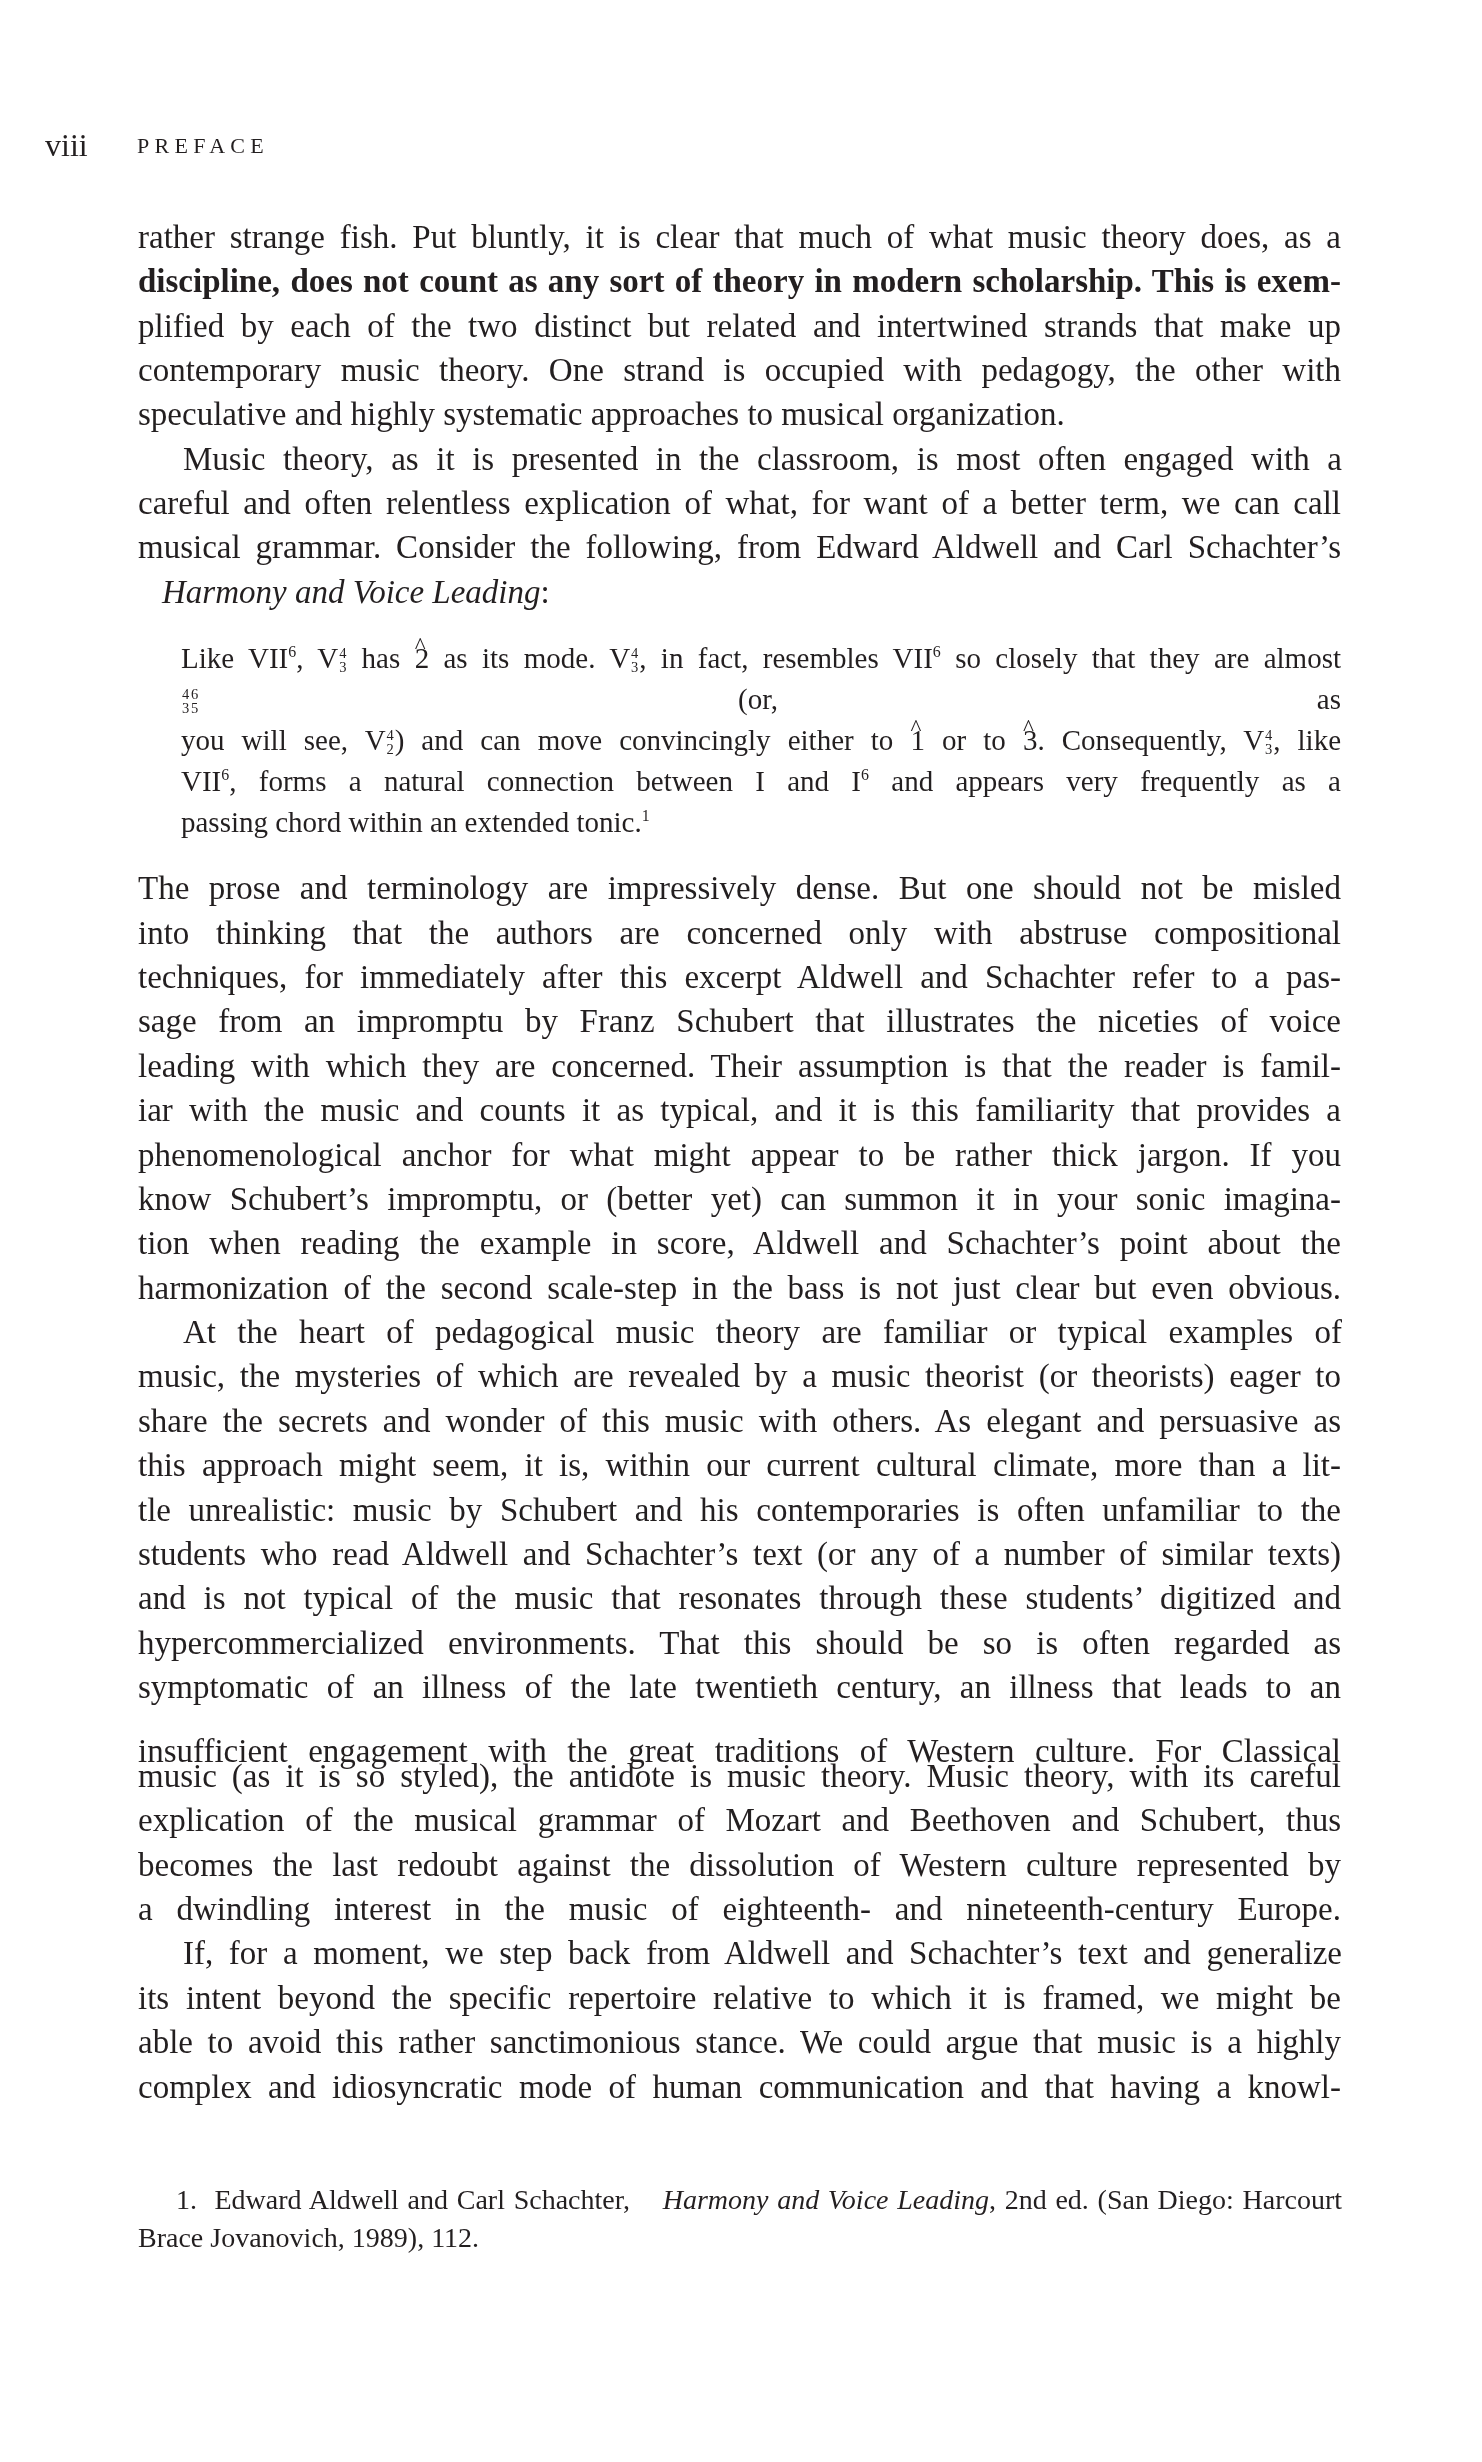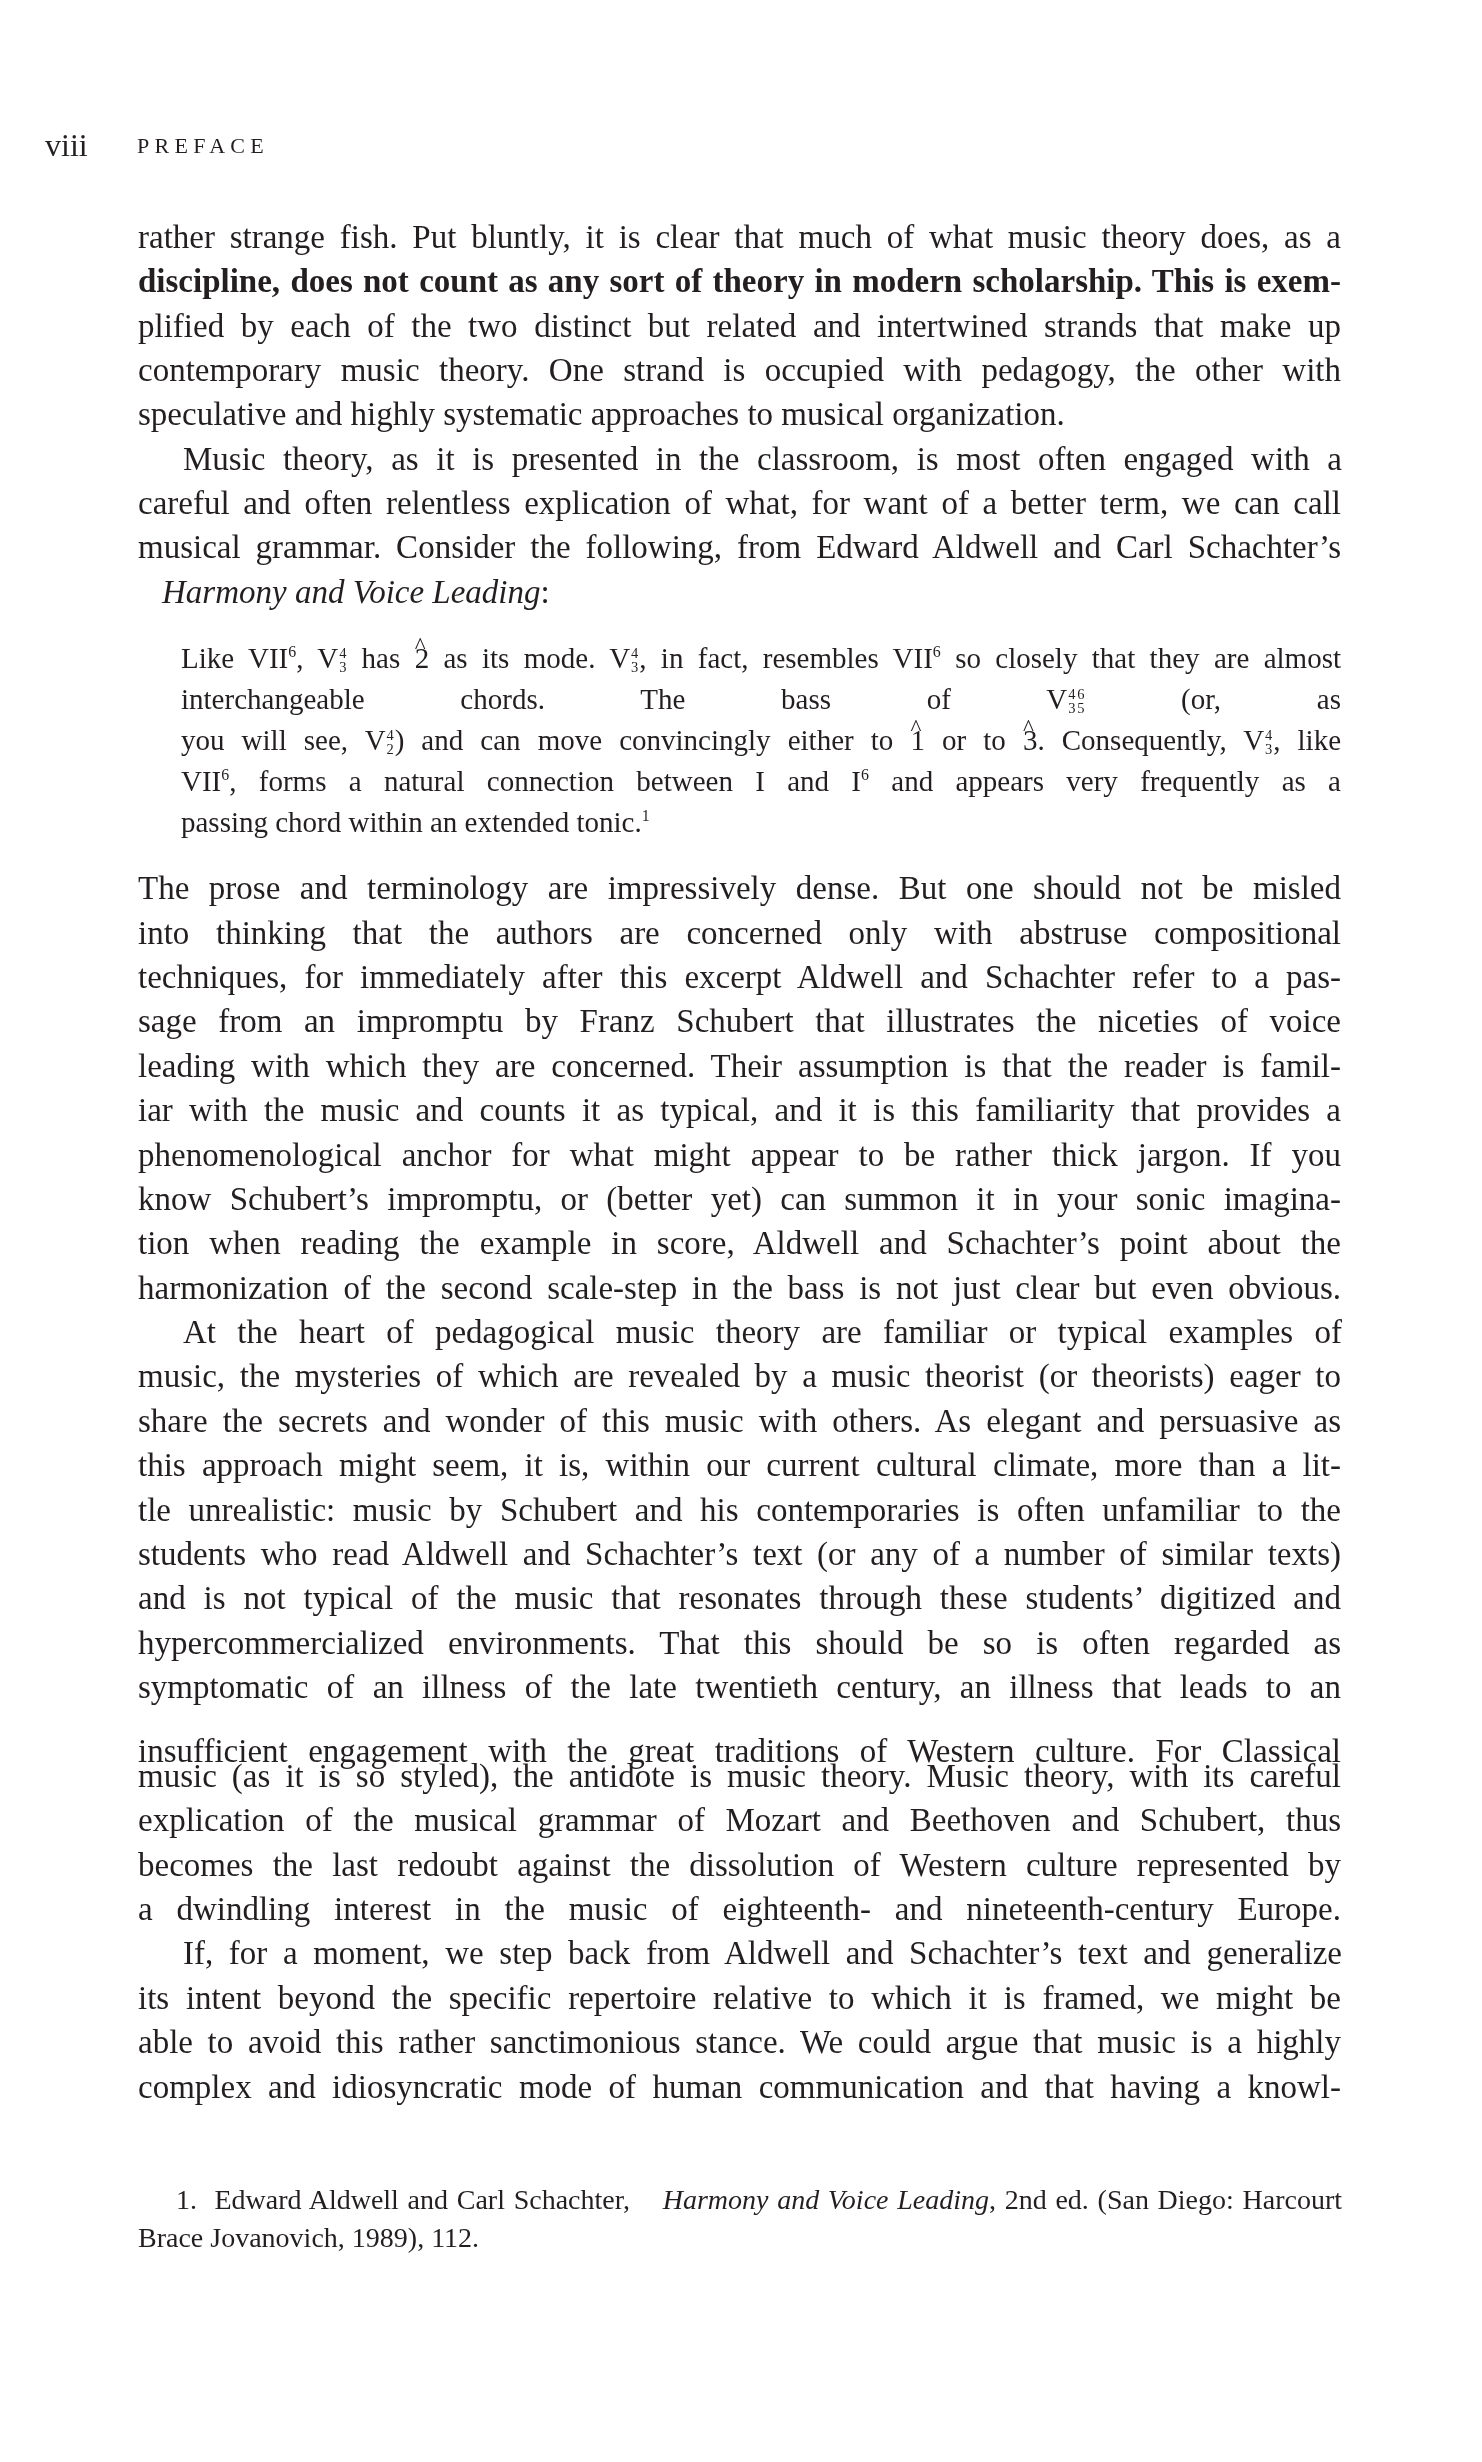--- a/index.html
+++ b/index.html
@@ -46,21 +46,21 @@
 
   <div class="line last" style="top:570px;">
     <em>Harmony and Voice Leading</em><span>:</span>
   </div>
 
   <div>
     <div class="line q" style="top:638px;">
       <span>Like VII</span><sup>6</sup><span>, V</span><span class="fig"><span>4</span><span>3</span></span><span> has </span><span class="deg">2</span><span> as its mode. V</span><span class="fig"><span>4</span><span>3</span></span><span>, in fact, resembles VII</span><sup>6</sup><span> so closely that they are almost</span>
     </div>
     <div class="line q" style="top:679px;">
-      <span>interchangeable chords. The bass of V</span><span class="fig"><span>4</span><span>3</span></span><span class="fig"><span>6</span><span>5</span></span><span> (or, as</span>
+      <span class="fig"><span>4</span><span>3</span></span><span class="fig"><span>6</span><span>5</span></span><span> (or, as</span>
     </div>
     <div class="line q" style="top:720px;">
       <span>you will see, V</span><span class="fig"><span>4</span><span>2</span></span><span>) and can move convincingly either to </span><span class="deg">1</span><span> or to </span><span class="deg">3</span><span>. Consequently, V</span><span class="fig"><span>4</span><span>3</span></span><span>, like</span>
     </div>
     <div class="line q" style="top:761px;">
       <span>VII</span><sup>6</sup><span>, forms a natural connection between I and I</span><sup>6</sup><span> and appears very frequently as a</span>
     </div>
     <div class="line q last" style="top:802px;">
       <span>passing chord within an extended tonic.</span><sup>1</sup>
     </div>

